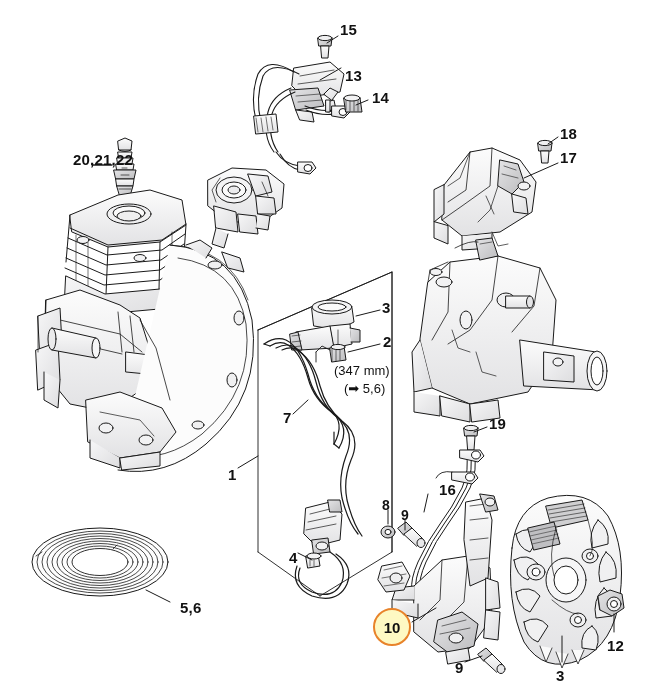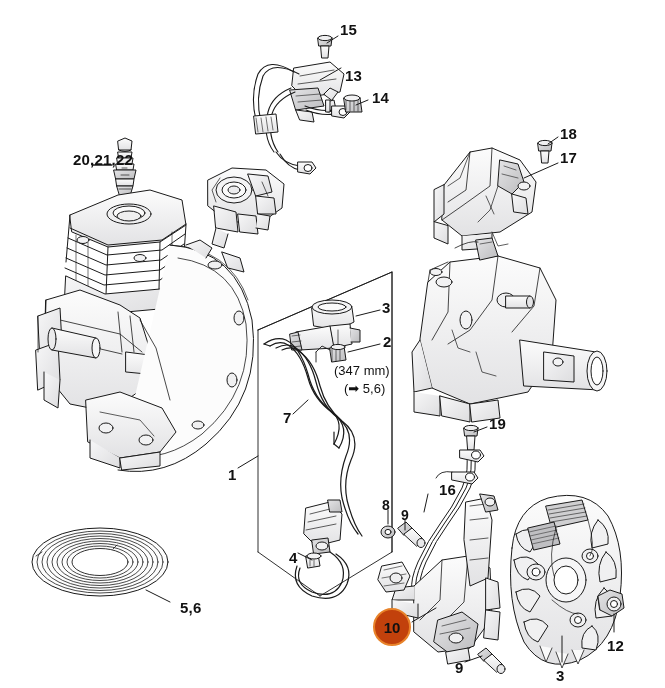--- a/index.html
+++ b/index.html
@@ -24,21 +24,21 @@
     font-size:13px;
     color:#111111;
     white-space:nowrap;
     line-height:1.15;
     text-align:center;
   }
   .hl-badge{
     position:absolute;
     width:38px;height:38px;
     border-radius:50%;
-    background:#c2410c;
+    background:#fef9c3;
     border:2px solid #e8832a;
     box-sizing:border-box;
     display:flex;align-items:center;justify-content:center;
     font-family:"Liberation Sans","DejaVu Sans",sans-serif;
     font-weight:bold;font-size:15px;color:#111;
   }
 </style>
 </head>
 <body>
 

